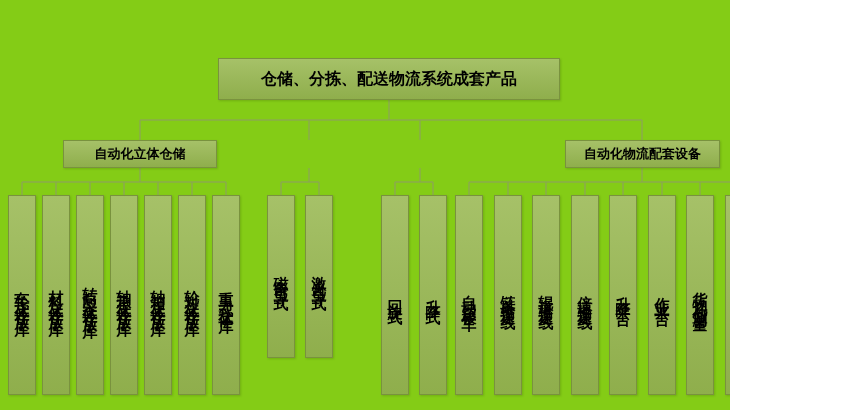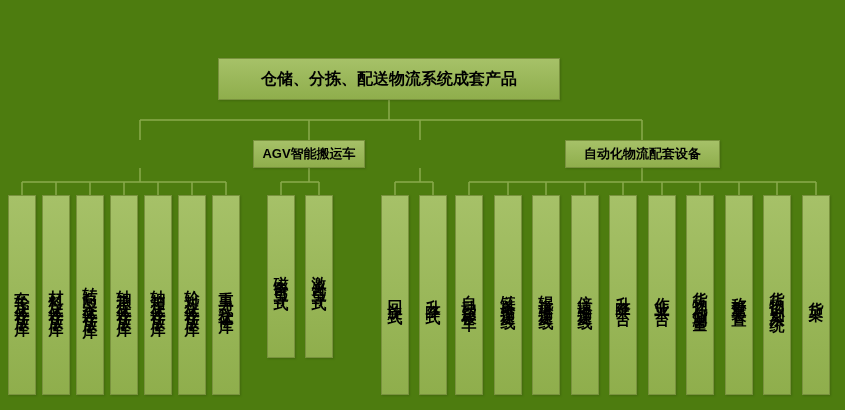--- a/index.html
+++ b/index.html
@@ -3,23 +3,23 @@
 <meta charset="utf-8">
 <style>
   html, body {
     margin: 0;
     padding: 0;
     background: #ffffff;
     font-family: "Liberation Sans", "DejaVu Sans", sans-serif;
   }
   .canvas {
     position: relative;
-    width: 845px;
+    width: 730px;
     height: 410px;
-    background: #4d7c0f;
+    background: #84cc16;
     overflow: hidden;
   }
   .connectors {
     position: absolute;
     left: 0;
     top: 0;
     pointer-events: none;
   }
   .node {
     position: absolute;
@@ -72,21 +72,21 @@
              M140 168 V182 M22 182 H226
              M22 182 V195 M56 182 V195 M90 182 V195 M124 182 V195 M158 182 V195 M192 182 V195 M226 182 V195
              M309 168 V182 M281 182 H319 M281 182 V195 M319 182 V195
              M420 168 V182 M395 182 H433 M395 182 V195 M433 182 V195
              M642 168 V182 M469 182 H816
              M469 182 V195 M508 182 V195 M546 182 V195 M585 182 V195 M623 182 V195 M662 182 V195 M700 182 V195 M739 182 V195 M777 182 V195 M816 182 V195" fill="none" stroke="#8aab4d" stroke-width="1.5"></path>
   </svg>
 
   <div class="node root">仓储、分拣、配送物流系统成套产品</div>
 
-  <div class="node branch" style="left:253px; width:112px;">AGV智能搬运车</div>
+  <div class="node branch" style="left:63px;  width:154px;">自动化立体仓储</div>
   <div class="node branch" style="left:565px; width:155px;">自动化物流配套设备</div>
 
   <div class="node leaf" style="left:8px;">车轮立体存放库</div>
   <div class="node leaf" style="left:42px;">材料立体存放库</div>
   <div class="node leaf" style="left:76px;">转向架立体存放库</div>
   <div class="node leaf" style="left:110px;">轴承立体存放库</div>
   <div class="node leaf" style="left:144px;">轴箱立体存放库</div>
   <div class="node leaf" style="left:178px;">轮对立体存放库</div>
   <div class="node leaf" style="left:212px;">重力式立体库</div>
 

